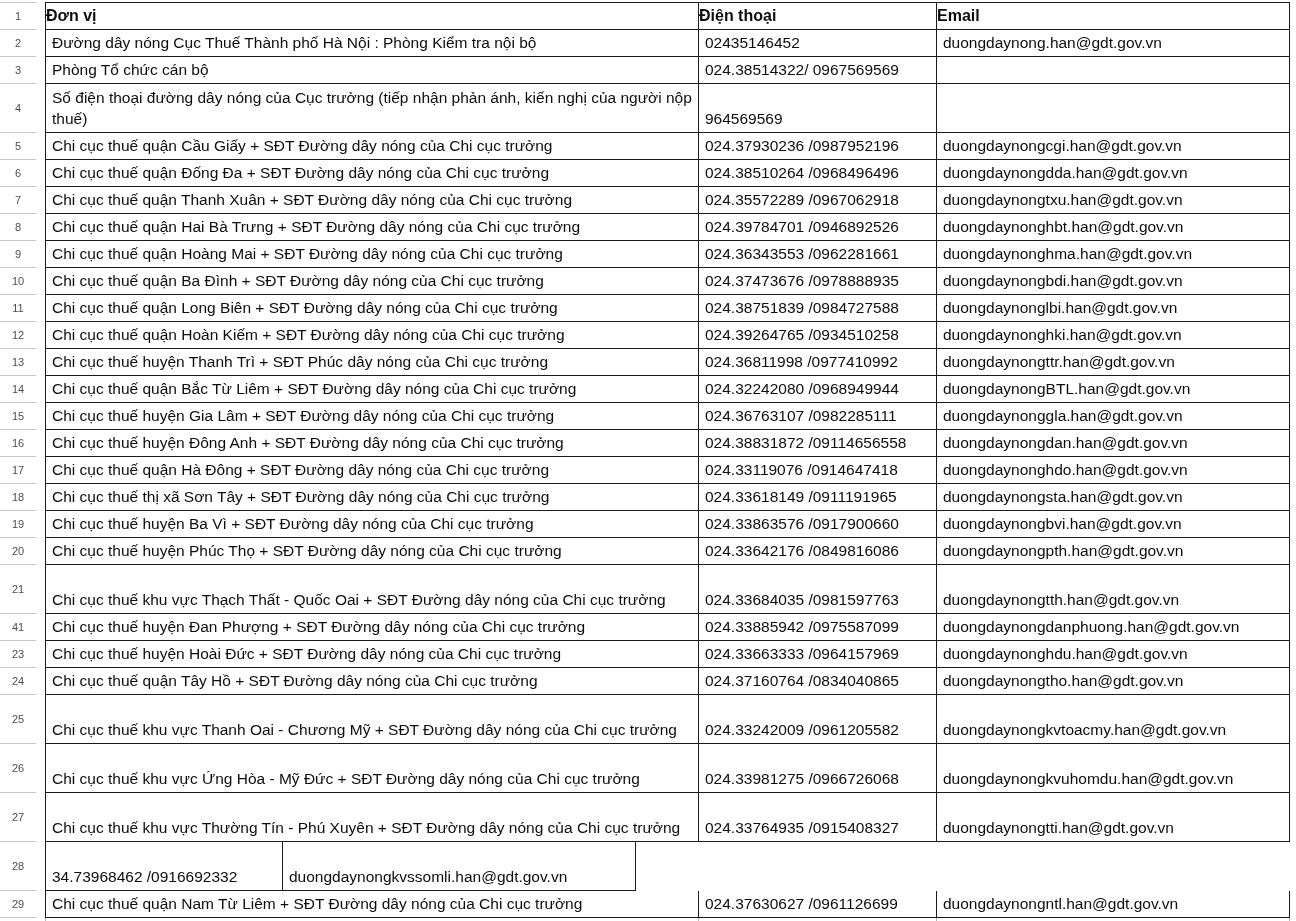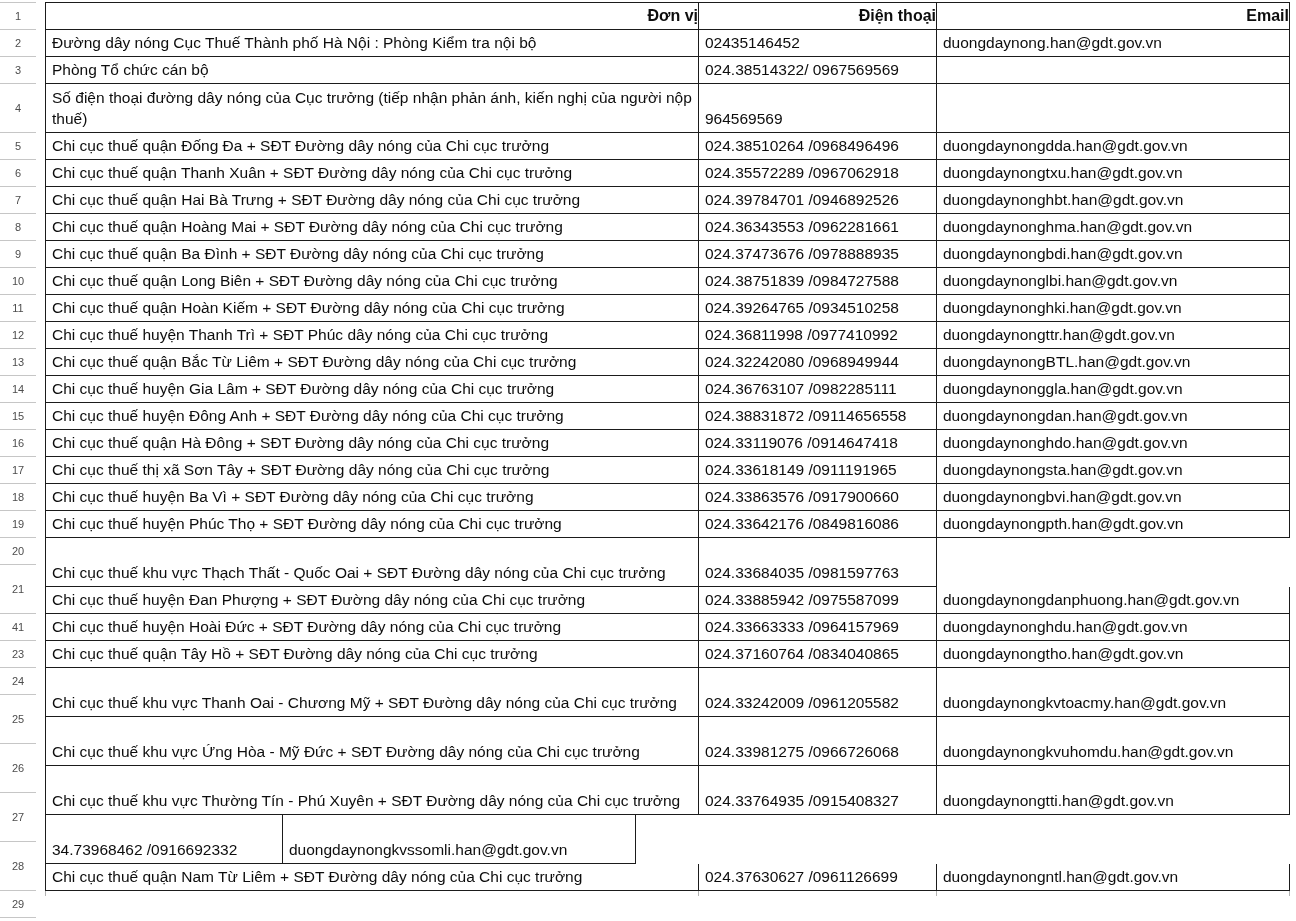--- a/index.html
+++ b/index.html
@@ -32,21 +32,21 @@
     padding:2px 2px 3px 6px;
     font-size:15.5px; line-height:21px; color:#0d0d0d;
     background:#fff; overflow:hidden;
   }
   .row .cell:first-child { border-left:1px solid #1b1b1b; }
   .c-unit  { width:654px; }
   .c-phone { width:238px; white-space:nowrap; }
   .c-email { width:353px; white-space:nowrap; }
 
   .row-header .cell {
-    align-items:center; justify-content:flex-end;
+    align-items:center; justify-content:flex-start;
     font-weight:bold; font-size:16px; padding:0 0 1px 0;
   }
 
   
   .row-partial { height:4px; }
   .row-partial .cell {
     border-right:1px solid #b3b3b3; border-bottom:none;
     border-top:none; background:transparent;
   }
   .row-partial .cell:first-child { border-left:1px solid #b3b3b3; }
@@ -191,20 +191,31 @@
           </div>
     <div class="cell c-phone">
             <span>964569569</span>
           </div>
     <div class="cell c-email">
             <span></span>
           </div>
   </div>
         <div class="row h27">
     <div class="cell c-unit">
+            <span>Chi cục thuế quận Cầu Giấy + SĐT Đường dây nóng của Chi cục trưởng</span>
+          </div>
+    <div class="cell c-phone">
+            <span>024.37930236 /0987952196</span>
+          </div>
+    <div class="cell c-email">
+            <span>duongdaynongcgi.han@gdt.gov.vn</span>
+          </div>
+  </div>
+        <div class="row h27">
+    <div class="cell c-unit">
             <span>Chi cục thuế quận Đống Đa + SĐT Đường dây nóng của Chi cục trưởng</span>
           </div>
     <div class="cell c-phone">
             <span>024.38510264 /0968496496</span>
           </div>
     <div class="cell c-email">
             <span>duongdaynongdda.han@gdt.gov.vn</span>
           </div>
   </div>
         <div class="row h27">
@@ -360,20 +371,23 @@
     <div class="cell c-email">
             <span>duongdaynongpth.han@gdt.gov.vn</span>
           </div>
   </div>
         <div class="row h49">
     <div class="cell c-unit">
             <span>Chi cục thuế khu vực Thạch Thất - Quốc Oai + SĐT Đường dây nóng của Chi cục trưởng</span>
           </div>
     <div class="cell c-phone">
             <span>024.33684035 /0981597763</span>
+          </div>
+    <div class="cell c-email">
+            <span>duongdaynongtth.han@gdt.gov.vn</span>
           </div>
   </div>
         <div class="row h27">
     <div class="cell c-unit">
             <span>Chi cục thuế huyện Đan Phượng + SĐT Đường dây nóng của Chi cục trưởng</span>
           </div>
     <div class="cell c-phone">
             <span>024.33885942 /0975587099</span>
           </div>
     <div class="cell c-email">

